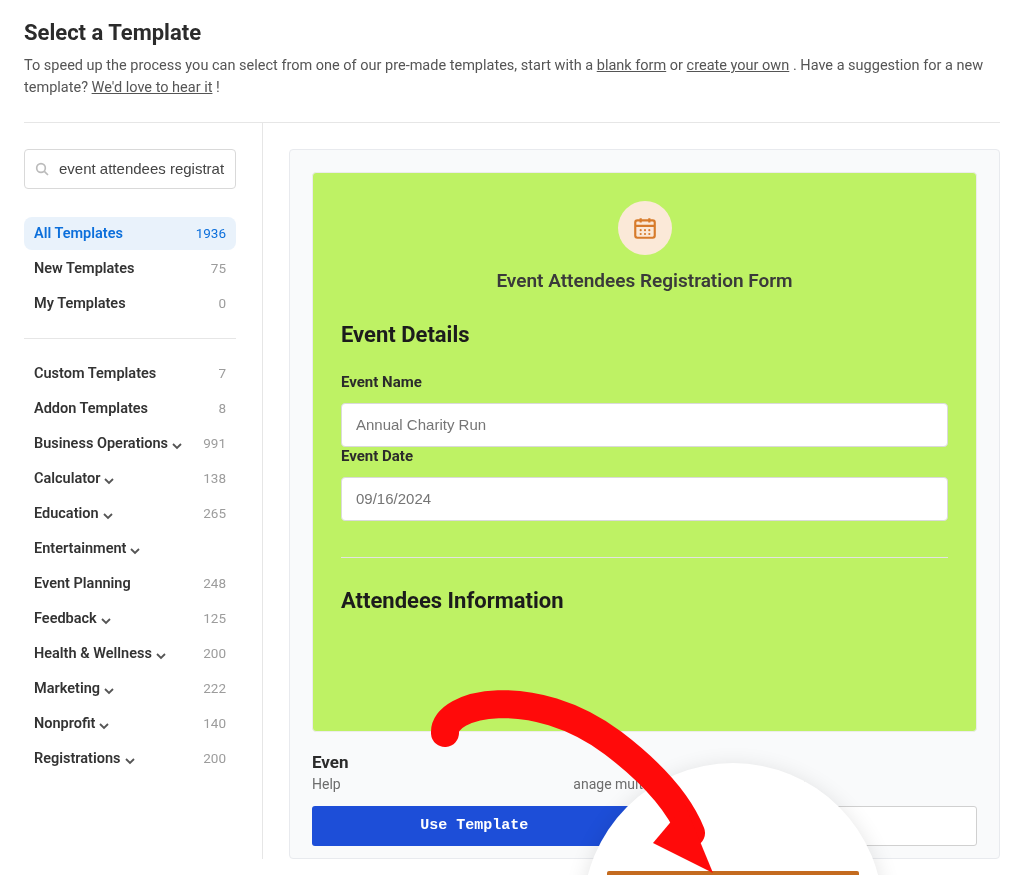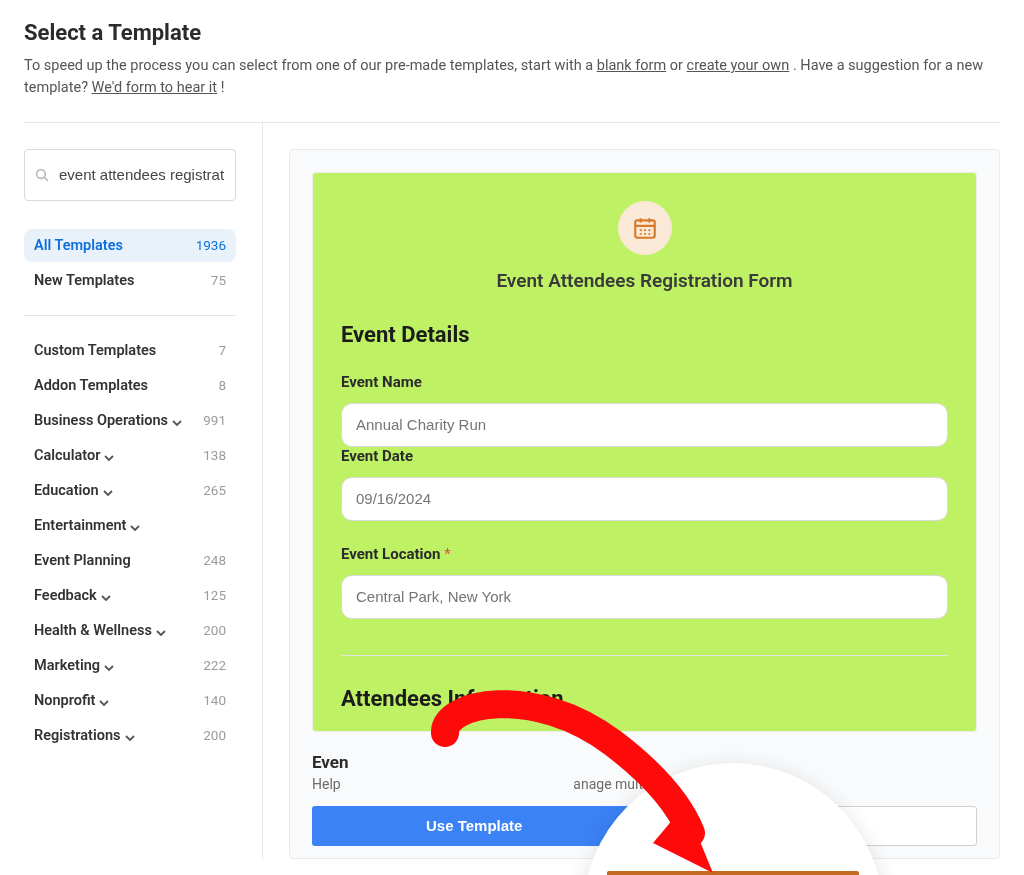--- a/index.html
+++ b/index.html
@@ -57,21 +57,21 @@
     position: absolute;
     left: 10px;
     top: 50%;
     transform: translateY(-50%);
     width: 16px;
     height: 16px;
     color: #bbb;
   }
   .search-input {
     width: 100%;
-    height: 52px;
+    height: 40px;
     border: 1px solid #d9d9d9;
     border-radius: 4px;
     padding: 0 8px 0 34px;
     font-size: 15px;
     color: #444;
     outline: none;
   }
   .cat-item {
     display: flex;
     align-items: center;
@@ -150,21 +150,21 @@
     font-weight: 700;
     color: #2b2b2b;
     margin-bottom: 12px;
     display: block;
   }
   .field-label .req { color: #d9534f; font-weight: 400;}
   .prev-input {
     width: 100%;
     height: 44px;
     border: 1px solid #dadada;
-    border-radius: 11px;
+    border-radius: 4px;
     padding: 0 14px;
     font-size: 15px;
     color: #9e9e9e;
     background: #fff;
   }
   .row-two {
     display: flex;
     gap: 24px;
     flex-direction: column;
   }
@@ -191,27 +191,28 @@
     color: #6c6c6c;
     margin-bottom: 14px;
   }
   .footer-btns {
     display: flex;
     gap: 14px;
   }
   .btn-use {
     flex: 1;
     height: 40px;
-    background: #3b82f6;
+    background: #1d4ed8;
     border: none;
     color: #fff;
     font-weight: 600;
     font-size: 15px;
     border-radius: 3px;
     cursor: pointer;
+    font-family: Liberation Mono, monospace;
   }
   .btn-demo {
     flex: 1;
     height: 40px;
     background: #fff;
     border: 1px solid #d0d0d0;
     color: #555;
     font-weight: 500;
     font-size: 15px;
     border-radius: 3px;
@@ -257,21 +258,21 @@
 </head>
 <body>
 
 <h1 class="page-title">Select a Template</h1>
 <p class="page-desc">
   <span>To speed up the process you can select from one of our pre-made templates, start with a </span>
   <a href="#">blank form</a>
   <span> or </span>
   <a href="#">create your own</a>
   <span>. Have a suggestion for a new template? </span>
-  <a href="#">We'd form to hear it</a>
+  <a href="#">We'd love to hear it</a>
   <span>!</span>
 </p>
 
 <hr class="divider">
 
 <div class="layout">
   <aside class="sidebar">
     <div class="search-wrap">
       <span class="search-icon">
         <svg viewBox="0 0 24 24" fill="none" stroke="currentColor" stroke-width="2.5">
@@ -287,20 +288,26 @@
           <span class="label-wrap">
             <span class="label">All Templates</span>
           </span>
           <span class="count">1936</span>
         </div>
         <div class="cat-item">
           <span class="label-wrap">
             <span class="label">New Templates</span>
           </span>
           <span class="count">75</span>
+        </div>
+        <div class="cat-item">
+          <span class="label-wrap">
+            <span class="label">My Templates</span>
+          </span>
+          <span class="count">0</span>
         </div>
       </div>
     <hr class="sep">
     <div id="cats">
         <div class="cat-item">
           <span class="label-wrap">
             <span class="label">Custom Templates</span>
           </span>
           <span class="count">7</span>
         </div>
@@ -426,26 +433,20 @@
         <div>
           <label class="field-label">Event Name</label>
           <input class="prev-input" disabled="" placeholder="Annual Charity Run" style="">
         </div>
 
         <div class="row-two">
           <div>
             <label class="field-label">Event Date</label>
             <input class="prev-input" disabled="" placeholder="09/16/2024" style="">
           </div>
-          <div>
-            <label class="field-label">
-              <span>Event Location</span> <span class="req">*</span>
-            </label>
-            <input class="prev-input" disabled="" placeholder="Central Park, New York" style="">
-          </div>
         </div>
 
         <hr class="hr-in">
 
         <h2 class="section-heading">Attendees Information</h2>
       </div>
 
       <div class="card-footer">
         <div class="footer-title">Even</div>
         <div class="footer-desc">

